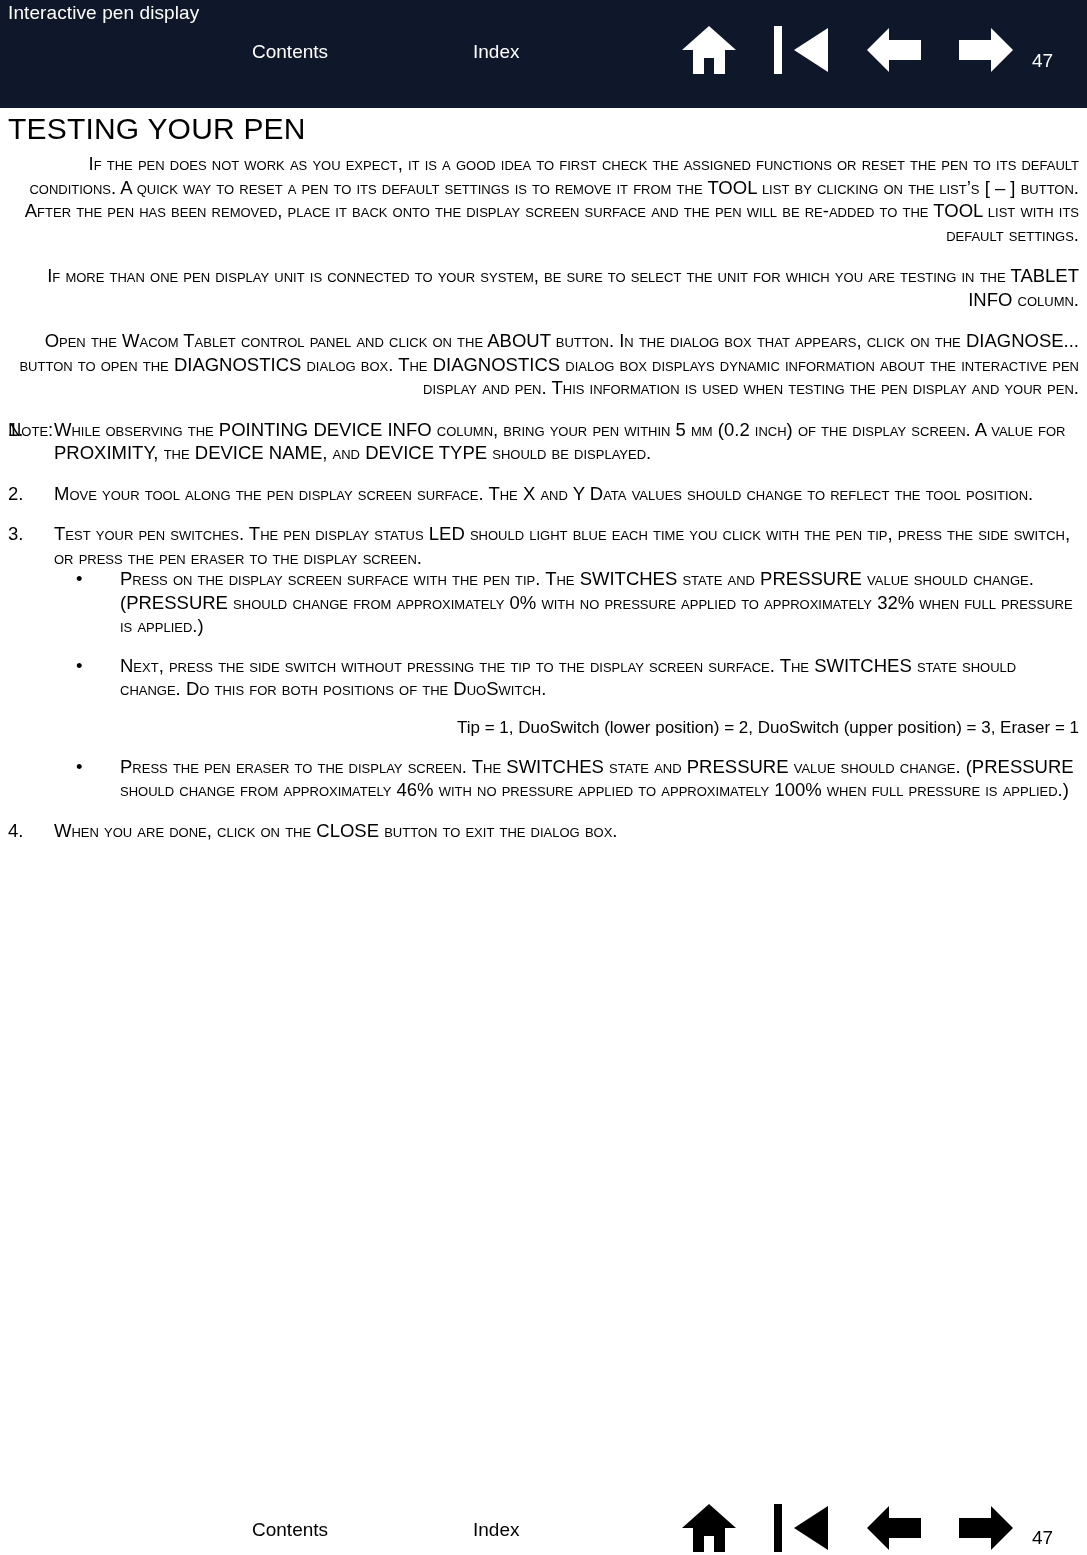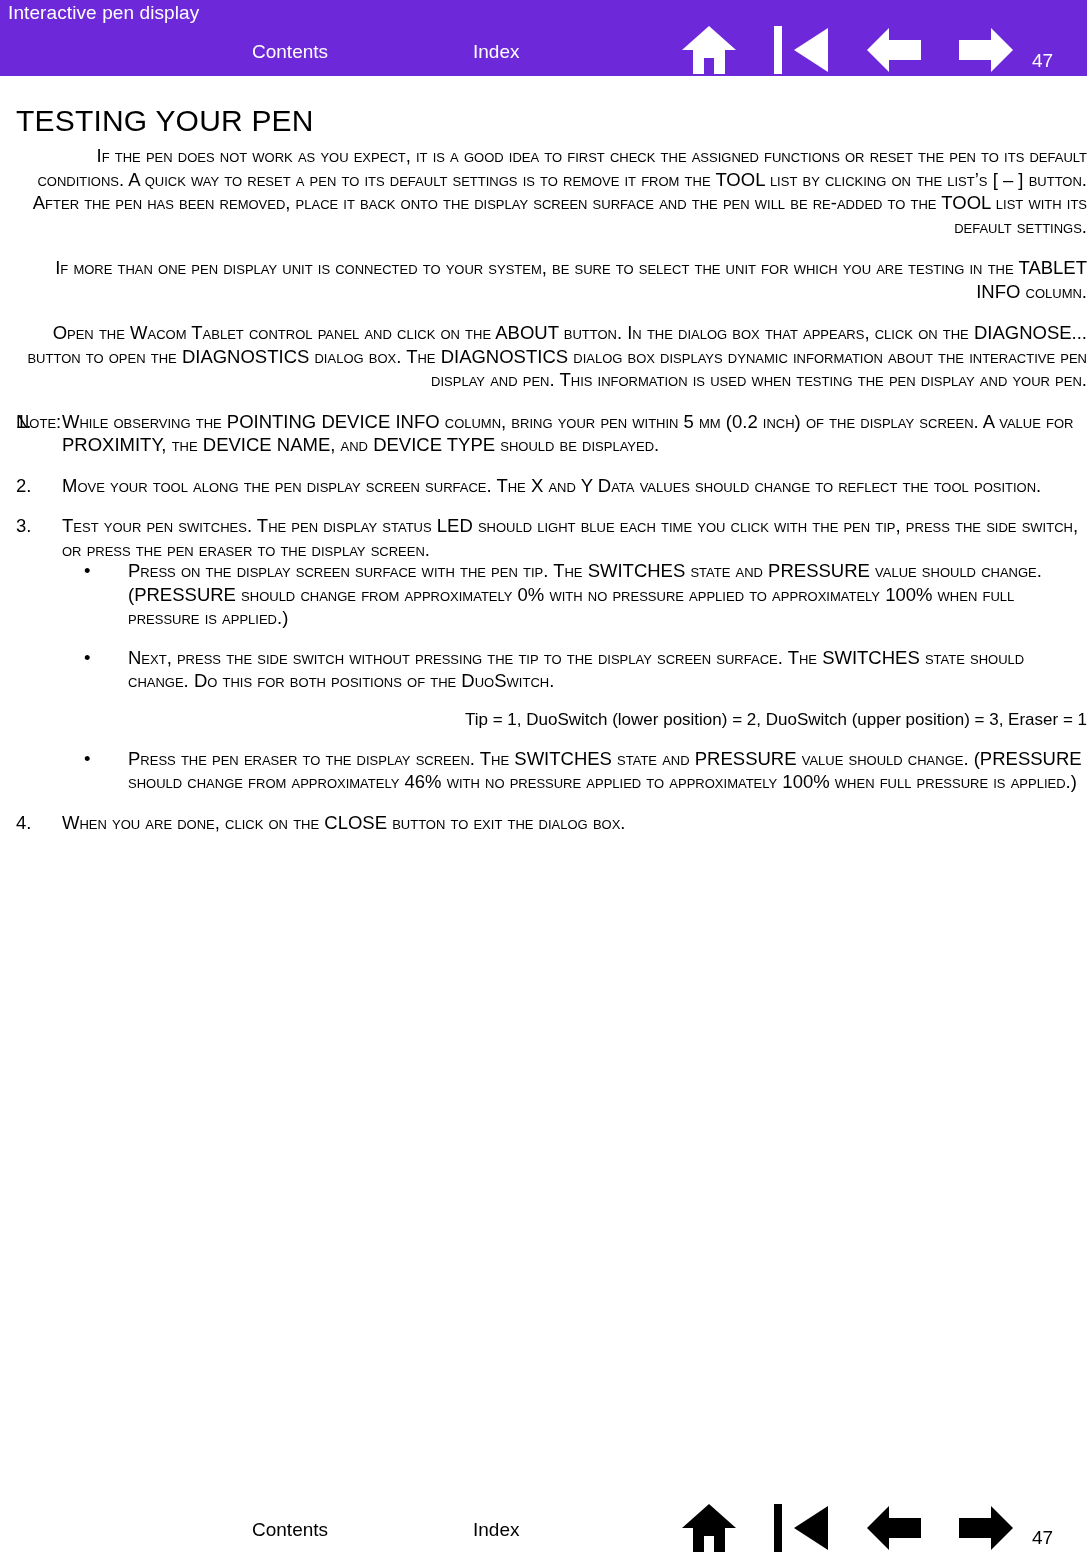--- a/index.html
+++ b/index.html
@@ -14,22 +14,22 @@
     color: #000000;
     position: relative;
     overflow: hidden;
   }
 
   
   .header {
     position: absolute;
     top: 0; left: 0;
     width: 1087px;
-    height: 76px;
-    background: #6d28d9;
+    height: 108px;
+    background: #0f172a;
   }
   .header-title {
     position: absolute;
     left: 8px;
     top: 2px;
     font-size: 19px;
     color: #ffffff;
     letter-spacing: 0.1px;
   }
   .nav-contents {
@@ -62,23 +62,22 @@
     display: inline-block;
     vertical-align: middle;
     margin-right: 30px;
   }
   .icon-btn:last-child { margin-right: 0; }
 
   
   .content {
     position: absolute;
     left: 8px;
-    top: 104px;
+    top: 112px;
     width: 1071px;
-    margin-left: 8px;
   }
   h1.title {
     font-size: 30px;
     font-weight: normal;
     margin: 0 0 6px 0;
     letter-spacing: 0.2px;
   }
   p.para {
     font-size: 18.5px;
     line-height: 23.5px;
@@ -216,21 +215,21 @@
       <span class="sc">Move your tool along the pen display screen surface.  The X and Y Data values should change to reflect the tool position.</span>
     </li>
     <li>
       <span class="num">3.</span>
       <span class="sc">Test your pen switches.  The pen display status LED should light blue each time you click with the pen tip, press the side switch, or press the pen eraser to the display screen.</span>
 
       <div class="sub-block">
         <ul class="bullets">
           <li>
             <span class="dot">•</span>
-            <span class="sc">Press on the display screen surface with the pen tip.  The SWITCHES state and PRESSURE value should change.  (PRESSURE should change from approximately 0% with no pressure applied to approximately 100% when full pressure is applied.)</span>
+            <span class="sc">Press on the display screen surface with the pen tip.  The SWITCHES state and PRESSURE value should change.  (PRESSURE should change from approximately 0% with no pressure applied to approximately 32% when full pressure is applied.)</span>
           </li>
           <li>
             <span class="dot">•</span>
             <span class="sc">Next, press the side switch without pressing the tip to the display screen surface.  The SWITCHES state should change.  Do this for both positions of the DuoSwitch.</span>
           </li>
         </ul>
         <div class="centered-line">Tip = 1, DuoSwitch (lower position) = 2, DuoSwitch (upper position) = 3, Eraser = 1</div>
         <ul class="bullets">
           <li>
             <span class="dot">•</span>

